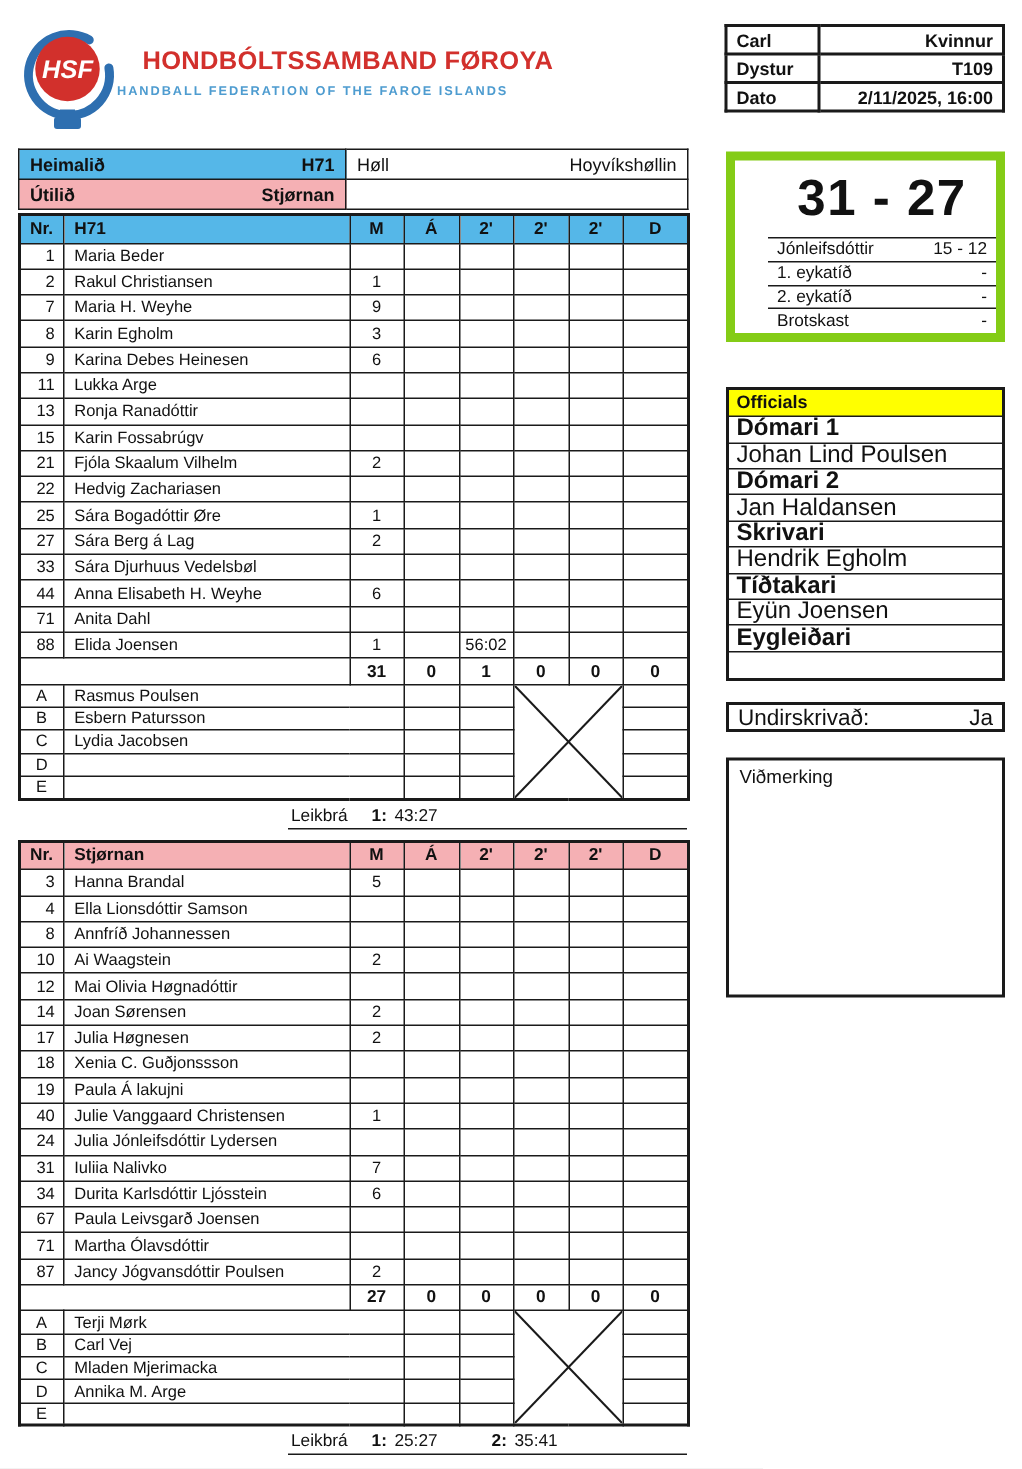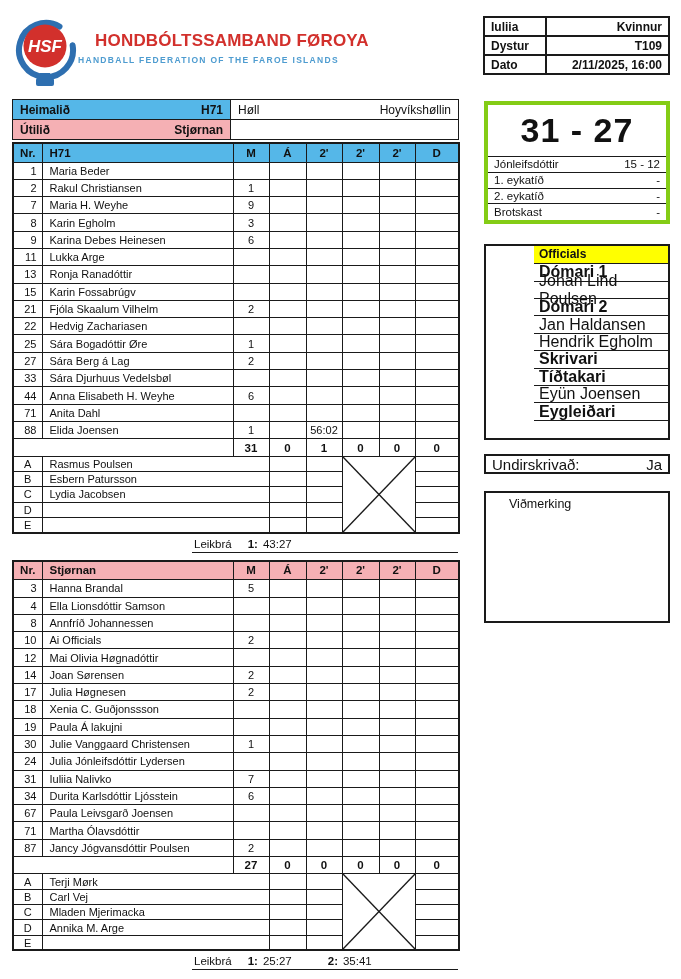--- a/index.html
+++ b/index.html
@@ -43,34 +43,34 @@
   .official-row td { height:15.3px; font-size:11px; }
   .c-letter { text-align:center; padding-right:0; }
   .c-xcell { position:relative; padding:0; }
   .c-xcell svg { position:absolute; top:0; left:0; width:100%; height:100%; display:block; }
   .c-xcell line { stroke:#1a1a1a; stroke-width:1.4; vector-effect:non-scaling-stroke; }
   
   .gamecard { margin:3px 0 7px 180px; border-bottom:1.6px solid #1a1a1a; padding:1px 0 2px 2px; font-size:11.5px; }
   .gamecard .gk { font-weight:700; margin-left:16px; }
   .gamecard .gv { margin-left:5px;margin-top:24px; }
   
-  .scorebox { border:4px solid #84cc16; margin-top:2px; }
+  .scorebox { border:6px solid #84cc16; margin-top:2px;padding-left:22px; }
   .score-final { height:52px; display:flex; align-items:center; justify-content:center;
                  font-size:34px; font-weight:700; letter-spacing:1px; border-bottom:1.8px solid #1a1a1a; }
   .score-row { height:15.8px; display:flex; justify-content:space-between; align-items:center;
                padding:0 6px; font-size:11.5px; border-bottom:1.7px solid #1a1a1a; }
   .score-row:last-child { border-bottom:none; }
-  .panel-officials { border:2px solid #1a1a1a; margin-top:20px;padding-left:48px; }
+  .panel-officials { border:2px solid #1a1a1a; margin-top:30px; }
   .po-title { background:var(--officials-yellow); font-weight:700; font-size:12px; padding:1px 5px; height:18px; border-bottom:1.7px solid #1a1a1a; }
   .po-row { height:17.4px; font-size:16px; padding:0 5px; border-bottom:1.6px solid #1a1a1a; display:flex; align-items:center; }
   .po-row:last-child { border-bottom:none; }
   .po-role { font-weight:700; }
   .signature { border:2px solid #1a1a1a; margin-top:14px; height:20px; display:flex;
                justify-content:space-between; align-items:center; padding:0 6px; font-size:15px; }
-  .remarks { border:2px solid #1a1a1a; margin-top:17px; height:132px; padding:4px 23px; font-size:12.5px; }
+  .remarks { border:2px solid #1a1a1a; margin-top:17px; height:160px; padding:4px 7px; font-size:12.5px; }
 </style>
 </head>
 <body>
 
 <div class="page">
 
   <div class="header-row">
     <div class="brand">
       <svg width="66" height="76" viewBox="0 0 66 76">
         <path d="M 59.6 28.3 A 27 27 0 1 1 46.5 9.6" fill="none" stroke="#2e6fb0" stroke-width="6" stroke-linecap="round" transform="translate(1,2)"></path>
@@ -81,21 +81,21 @@
       </svg>
       <div class="brand-text">
         <div class="brand-title">HONDBÓLTSSAMBAND FØROYA</div>
         <div class="brand-sub">HANDBALL FEDERATION OF THE FAROE ISLANDS</div>
       </div>
     </div>
 
     <table class="meta">
       <tbody>
           <tr>
-        <td class="l">Iuliia</td>
+        <td class="l">Carl</td>
         <td class="v">Kvinnur</td>
       </tr>
       <tr>
         <td class="l">Dystur</td>
         <td class="v">T109</td>
       </tr>
       <tr>
         <td class="l">Dato</td>
         <td class="v">2/11/2025, 16:00</td>
       </tr>
@@ -427,21 +427,21 @@
               <td class="c-name">Annfríð Johannessen</td>
               <td class="c-stat"></td>
               <td class="c-stat"></td>
               <td class="c-stat"></td>
               <td class="c-stat"></td>
               <td class="c-stat"></td>
               <td class="c-stat"></td>
             </tr>
             <tr class="player-row">
               <td class="c-nr">10</td>
-              <td class="c-name">Ai Officials</td>
+              <td class="c-name">Ai Waagstein</td>
               <td class="c-stat">2</td>
               <td class="c-stat"></td>
               <td class="c-stat"></td>
               <td class="c-stat"></td>
               <td class="c-stat"></td>
               <td class="c-stat"></td>
             </tr>
             <tr class="player-row">
               <td class="c-nr">12</td>
               <td class="c-name">Mai Olivia Høgnadóttir</td>
@@ -486,21 +486,21 @@
               <td class="c-nr">19</td>
               <td class="c-name">Paula Á lakujni</td>
               <td class="c-stat"></td>
               <td class="c-stat"></td>
               <td class="c-stat"></td>
               <td class="c-stat"></td>
               <td class="c-stat"></td>
               <td class="c-stat"></td>
             </tr>
             <tr class="player-row">
-              <td class="c-nr">30</td>
+              <td class="c-nr">40</td>
               <td class="c-name">Julie Vanggaard Christensen</td>
               <td class="c-stat">1</td>
               <td class="c-stat"></td>
               <td class="c-stat"></td>
               <td class="c-stat"></td>
               <td class="c-stat"></td>
               <td class="c-stat"></td>
             </tr>
             <tr class="player-row">
               <td class="c-nr">24</td>
@@ -639,22 +639,22 @@
           <span>-</span>
         </div>
       </div>
 
       <div class="panel-officials">
         <div class="po-title">Officials</div>
         <div class="po-row po-role">Dómari 1</div>
         <div class="po-row">Johan Lind Poulsen</div>
         <div class="po-row po-role">Dómari 2</div>
         <div class="po-row">Jan Haldansen</div>
+        <div class="po-row po-role">Skrivari</div>
         <div class="po-row">Hendrik Egholm</div>
-        <div class="po-row po-role">Skrivari</div>
         <div class="po-row po-role">Tíðtakari</div>
         <div class="po-row">Eyün Joensen</div>
         <div class="po-row po-role">Eygleiðari</div>
         <div class="po-row"></div>
       </div>
 
       <div class="signature">
         <span>Undirskrivað:</span>
         <span>Ja</span>
       </div>

